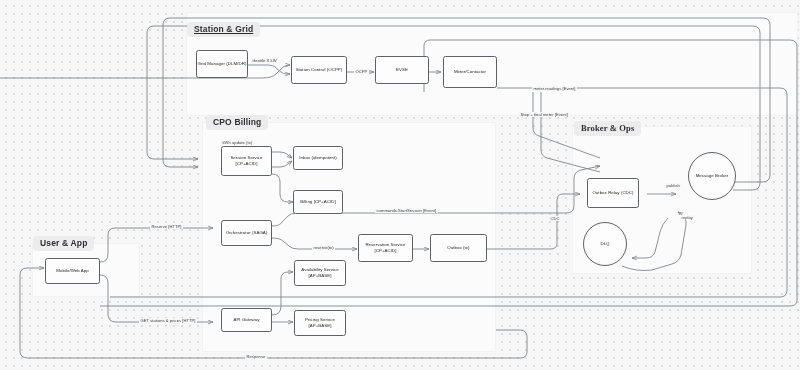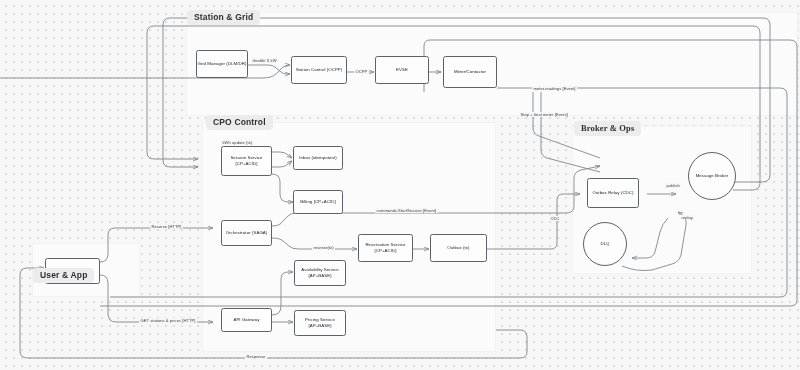--- a/index.html
+++ b/index.html
@@ -76,24 +76,24 @@
 </head>
 <body>
 
 <div id="canvas">
 
   <div class="group" style="left:186px;top:12px;width:612px;height:104px;"></div>
   <div class="group" style="left:202px;top:122px;width:294px;height:230px;"></div>
   <div class="group" style="left:572px;top:126px;width:180px;height:148px;"></div>
   <div class="group" style="left:32px;top:243px;width:108px;height:54px;"></div>
 
-  <div class="group-label" style="left:187px;top:10px;">Station &amp; Grid</div>
-  <div class="group-label" style="left:206px;top:115px;">CPO Control</div>
+  <div class="group-label" style="left:187px;top:22px;text-decoration:underline;">Station &amp; Grid</div>
+  <div class="group-label" style="left:206px;top:115px;">CPO Billing</div>
   <div class="group-label" style="left:574px;top:121px;font-family:Liberation Serif, serif;">Broker &amp; Ops</div>
-  <div class="group-label" style="left:33px;top:236px;margin-top:32px;">User &amp; App</div>
+  <div class="group-label" style="left:33px;top:236px;">User &amp; App</div>
 
   <svg id="edges" viewBox="0 0 800 370">
     <defs>
       <marker id="ah" markerWidth="7" markerHeight="7" refX="6.2" refY="2.4" orient="auto" markerUnits="strokeWidth">
         <path d="M0,0 L6.2,2.4 L0,4.8" fill="none" stroke="#7a7f85" stroke-width="0.8"></path>
       </marker>
     </defs>
 
     <path d="M247,65 L268,65 Q273,65 275,67 L281,72 Q283,74 287,74 L290,74" marker-end="url(#ah)"></path>
 

